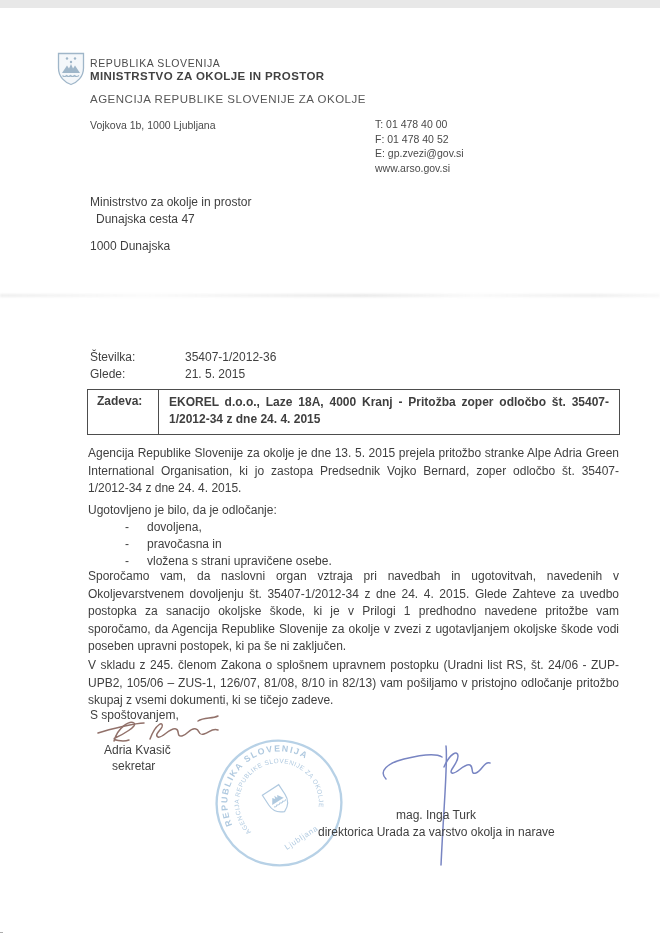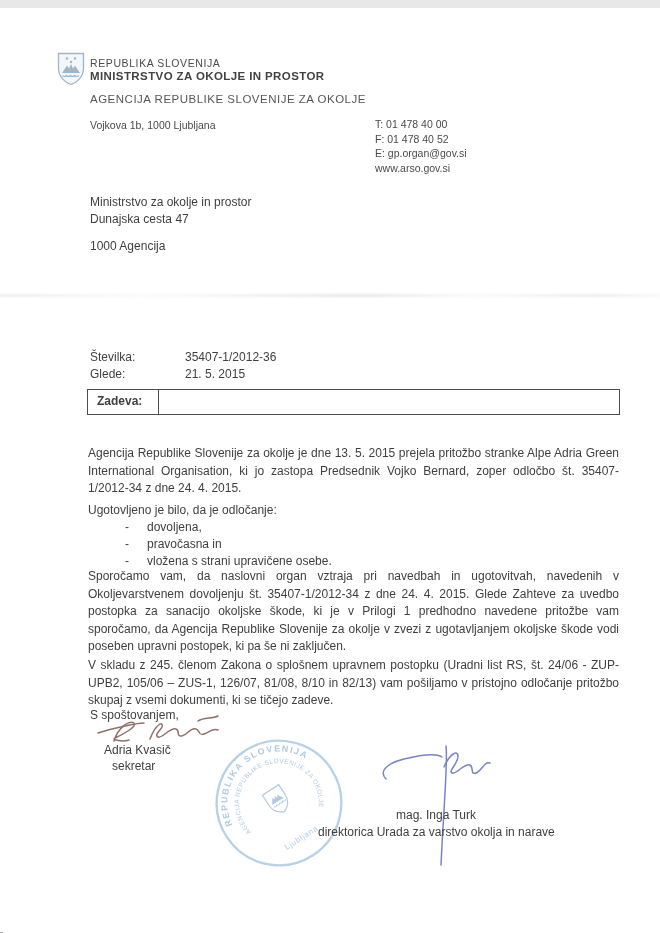--- a/index.html
+++ b/index.html
@@ -10,21 +10,21 @@
   }
   .abs{position:absolute;}
   
   .hdr-republic{left:90px;top:49px;font-size:10.5px;letter-spacing:.6px;color:#4c4c4c;}
   .hdr-ministry{left:90px;top:62px;font-size:11.5px;font-weight:bold;letter-spacing:.4px;color:#424242;}
   .hdr-agency{left:90px;top:85px;font-size:11.5px;letter-spacing:.5px;color:#575757;}
   .hdr-address{left:90px;top:111px;font-size:10.5px;color:#4a4a4a;}
   .contact{left:375px;top:109px;font-size:10.5px;color:#4a4a4a;line-height:14.5px;}
   
   .rcp1{left:90px;top:187px;font-size:12px;}
-  .rcp2{left:90px;top:204px;font-size:12px;}
+  .rcp2{left:96px;top:204px;font-size:12px;}
   .rcp3{left:90px;top:231px;font-size:12px;}
   
   .fold{left:0;top:286px;width:660px;height:3px;
     background:linear-gradient(90deg,rgba(110,110,110,.12),rgba(110,110,110,.03) 22%,rgba(110,110,110,.10) 40%,rgba(110,110,110,.16) 55%,rgba(110,110,110,.04) 72%,rgba(110,110,110,.12) 90%,rgba(110,110,110,.05));
     filter:blur(1px);}
   
   .meta-label{left:90px;font-size:12px;}
   .meta-value{left:185px;font-size:12px;}
   .row1{top:342px;} .row2{top:359px;}
   
@@ -62,37 +62,38 @@
     <path d="M5,21 L10,13.5 L12,16.5 L14,12 L16,16.5 L18,13.5 L23,21 Z" fill="#9fb6c9"></path>
     <path d="M5.5,23.5 q2,2 4,0 q2,2 4,0 q2,2 4,0 q2,2 4.5,0" stroke="#9fb6c9" fill="none" stroke-width="1.1"></path>
   </svg>
   <div class="abs hdr-republic">REPUBLIKA SLOVENIJA</div>
   <div class="abs hdr-ministry">MINISTRSTVO ZA OKOLJE IN PROSTOR</div>
   <div class="abs hdr-agency">AGENCIJA REPUBLIKE SLOVENIJE ZA OKOLJE</div>
   <div class="abs hdr-address">Vojkova 1b, 1000 Ljubljana</div>
   <div class="abs contact">
     <div>T: 01 478 40 00</div>
     <div>F: 01 478 40 52</div>
-    <div>E: gp.organ@gov.si</div>
+    <div>E: gp.zvezi@gov.si</div>
     <div>www.arso.gov.si</div>
   </div>
 
   <div class="abs rcp1">Ministrstvo za okolje in prostor</div>
   <div class="abs rcp2">Dunajska cesta 47</div>
-  <div class="abs rcp3">1000 Agencija</div>
+  <div class="abs rcp3">1000 Dunajska</div>
 
   <div class="abs fold"></div>
 
   <div class="abs meta-label row1">Številka:</div>
   <div class="abs meta-value row1">35407-1/2012-36</div>
   <div class="abs meta-label row2">Glede:</div>
   <div class="abs meta-value row2">21. 5. 2015</div>
 
   <div class="abs subject">
     <div class="subject-label">Zadeva:</div>
+    <div class="subject-text">EKOREL d.o.o., Laze 18A, 4000 Kranj - Pritožba zoper odločbo št. 35407-1/2012-34 z dne 24. 4. 2015</div>
   </div>
 
   <div class="abs para p1">Agencija Republike Slovenije za okolje je dne 13. 5. 2015 prejela pritožbo stranke Alpe Adria Green International Organisation, ki jo zastopa Predsednik Vojko Bernard, zoper odločbo št. 35407-1/2012-34  z dne 24. 4. 2015.</div>
   <div class="abs intro">Ugotovljeno je bilo, da je odločanje:</div>
 
   <div class="abs finding-row f1">
     <span class="dash">-</span>
     <span class="fitem">dovoljena,</span>
   </div>
   <div class="abs finding-row f2">

